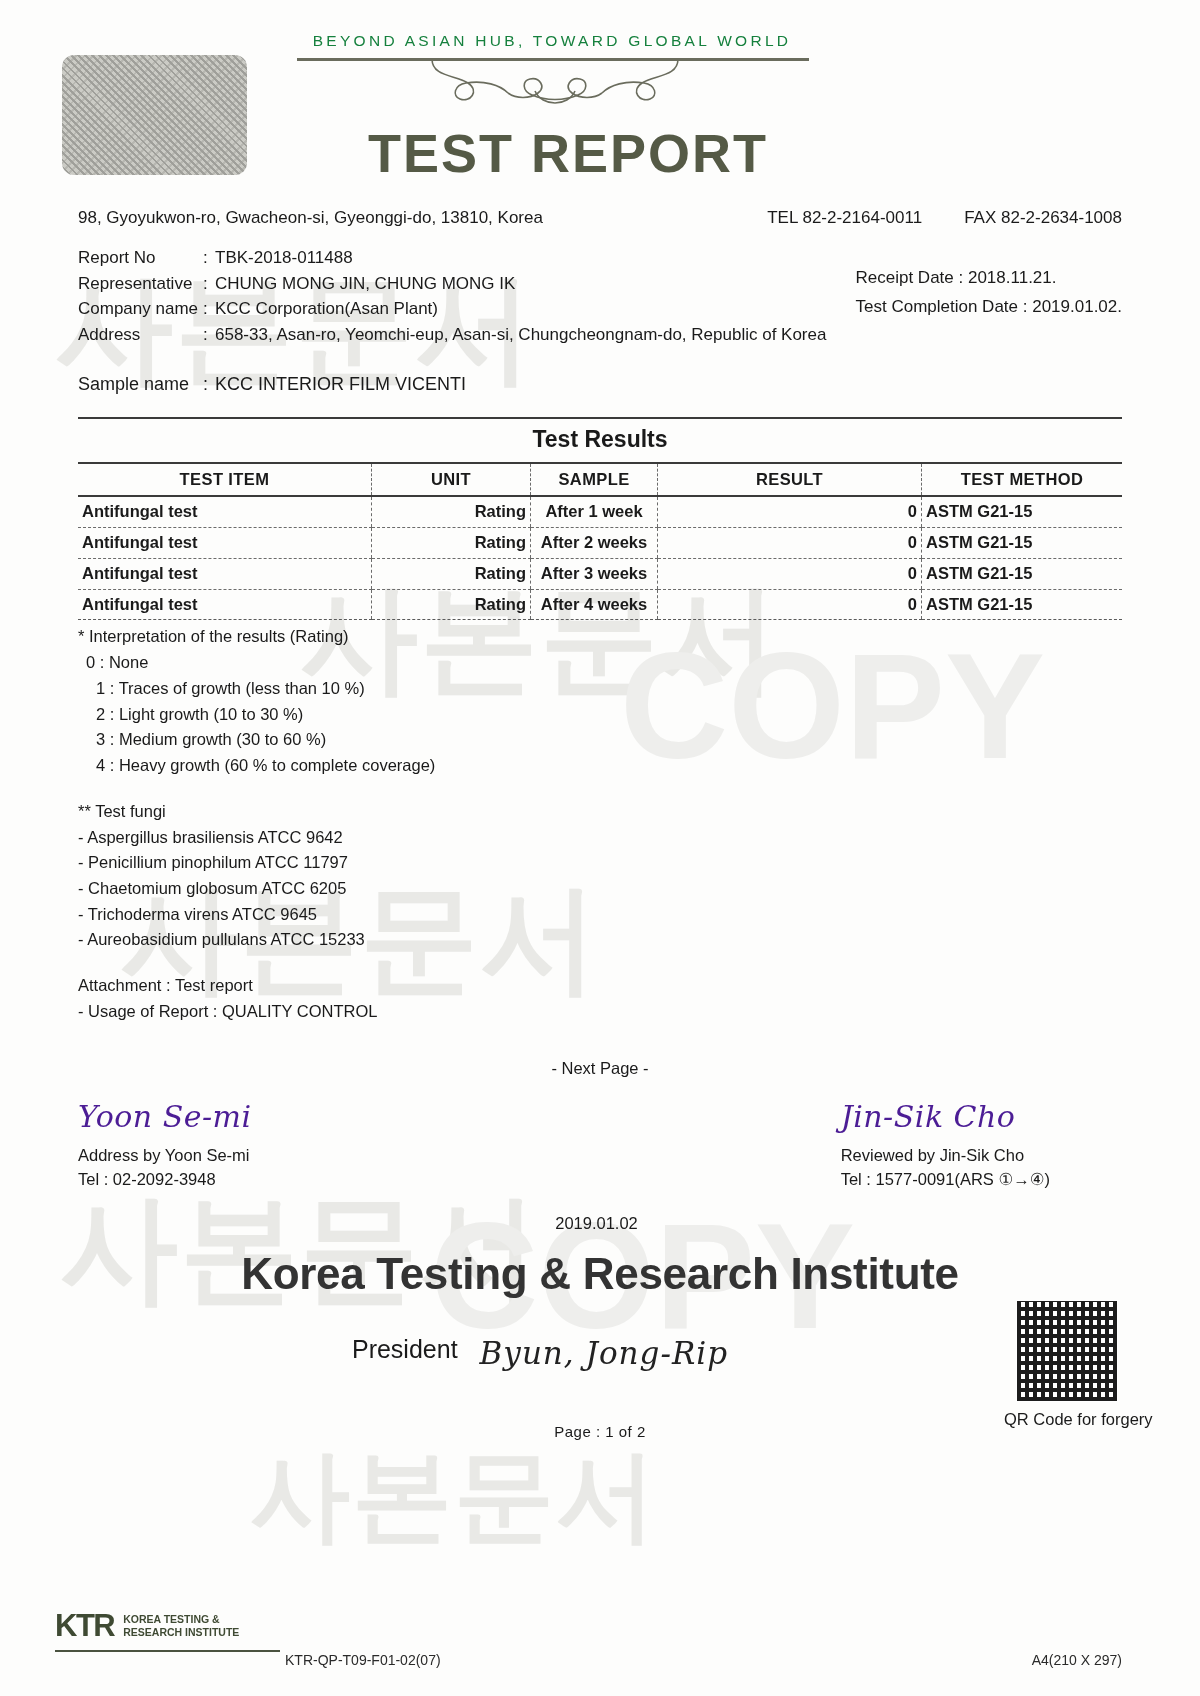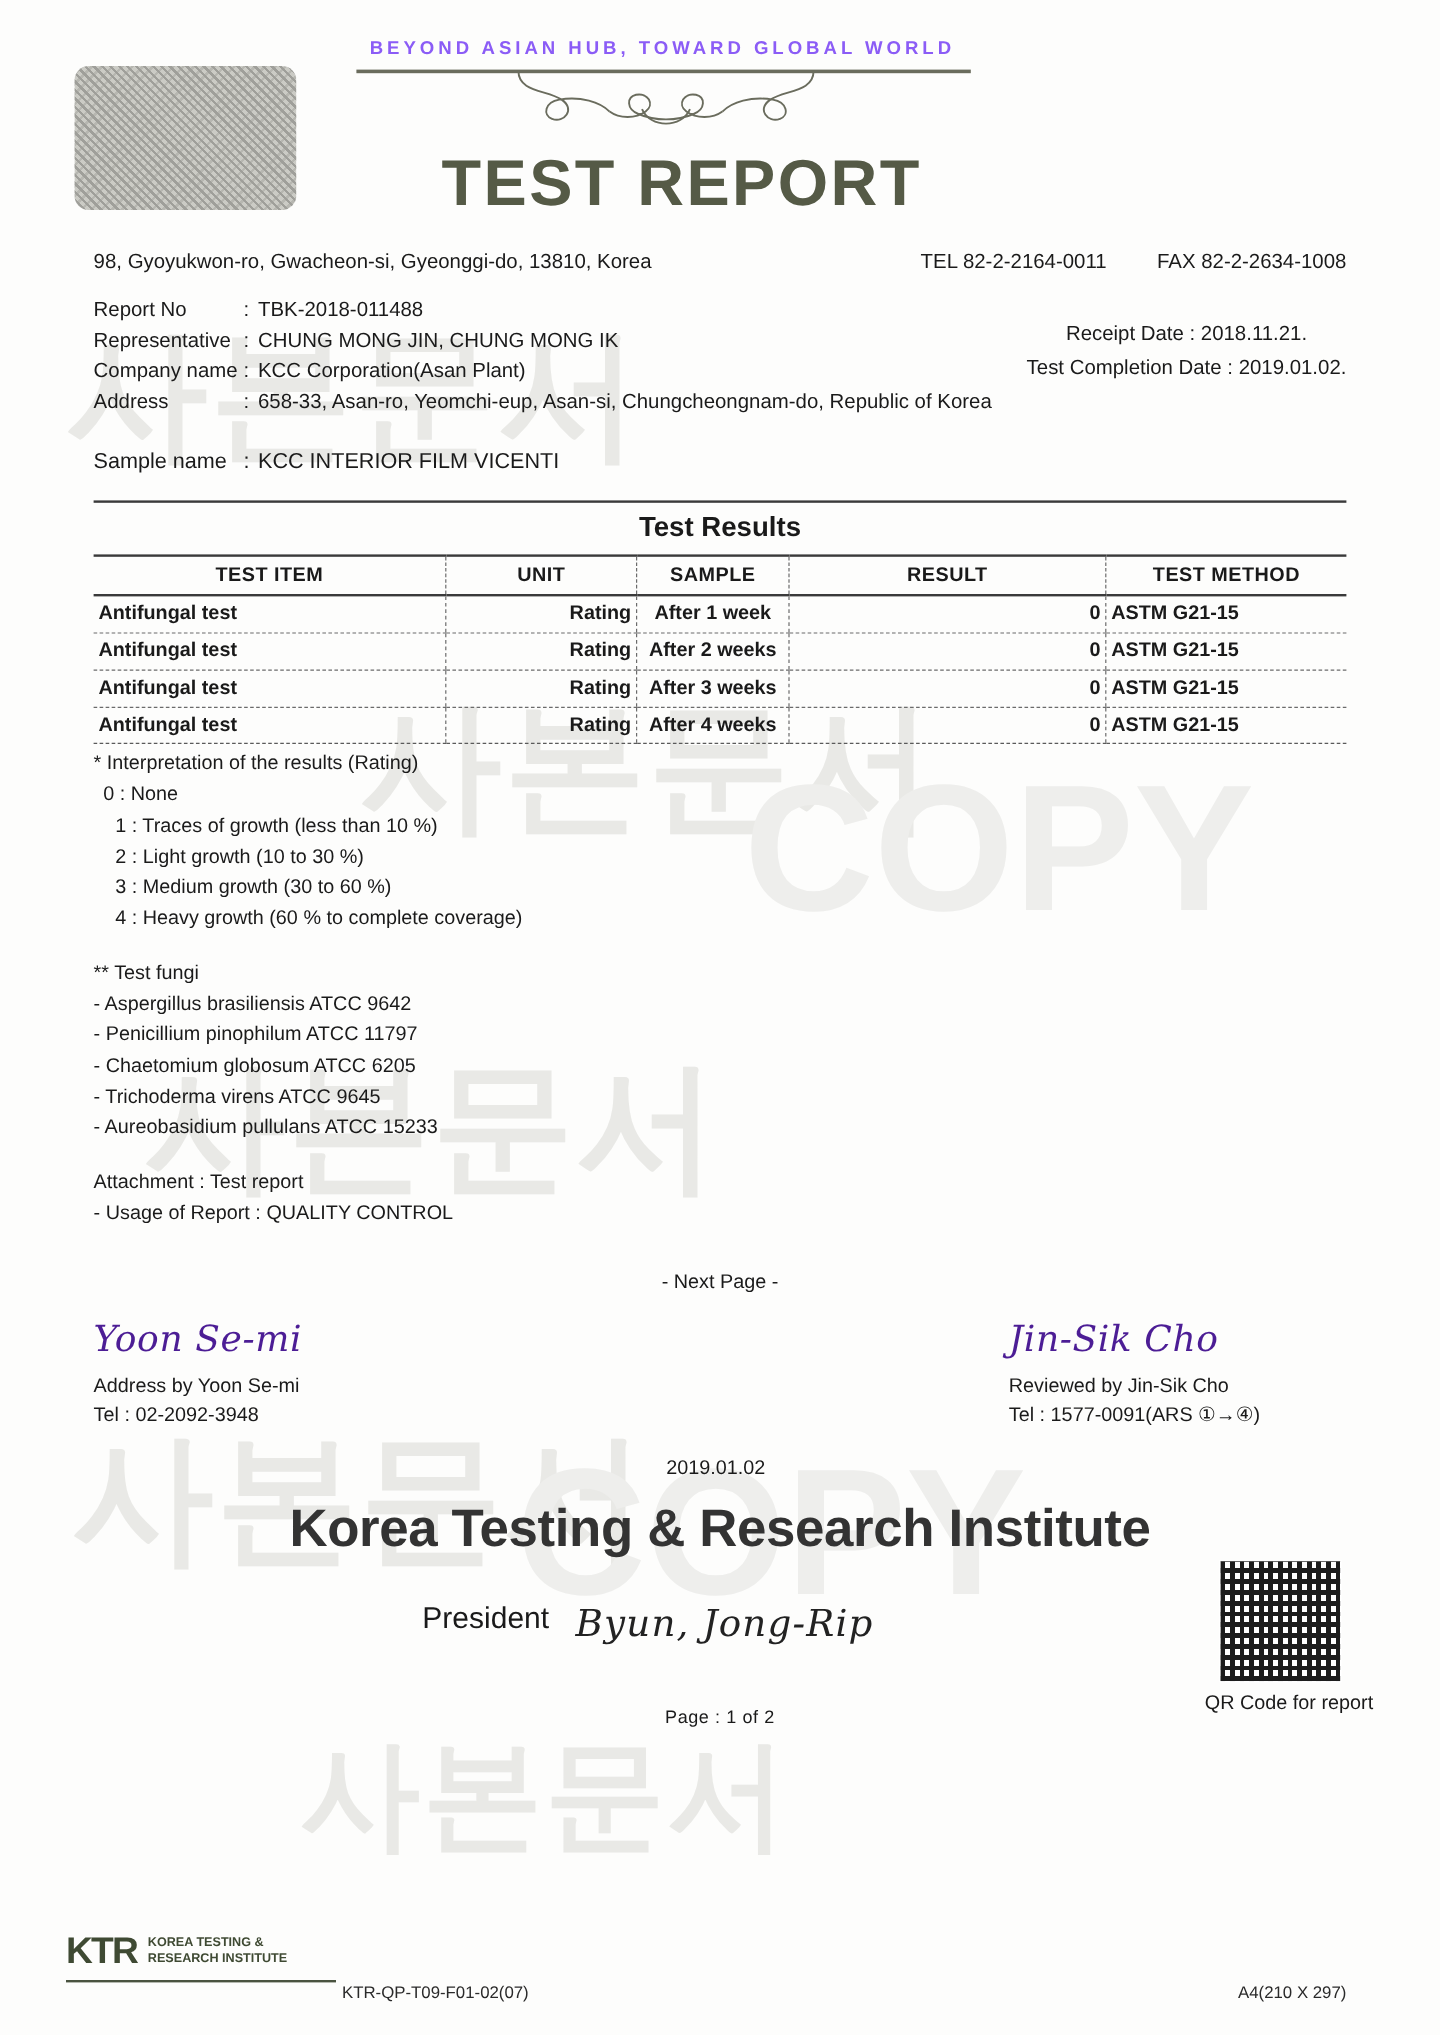--- a/index.html
+++ b/index.html
@@ -73,22 +73,22 @@
     opacity: .95;
   }
   .tagline {
     position: absolute;
     left: 292px;
     top: 32px;
     width: 520px;
     text-align: center;
     font-size: 15.5px;
     letter-spacing: 3.3px;
-    color: #8b5cf6;
-    font-weight: bold;
+    color: #15803d;
+    font-weight: normal;
     white-space: nowrap;
   }
   .tagline-rule {
     position: absolute;
     left: 297px;
     top: 58px;
     width: 512px;
     height: 3px;
     background: #6a6c5d;
   }
@@ -142,21 +142,21 @@
     white-space: nowrap;
   }
   .meta-label { width: 125px; flex: 0 0 125px; }
   .meta-sep { width: 12px; flex: 0 0 12px; }
   .meta-value { }
   .meta-right {
     text-align: left;
     padding-top: 20px;
     white-space: nowrap;
   }
-  .meta-right div { margin-bottom: 3px; text-align: center; }
+  .meta-right div { margin-bottom: 3px; }
 
   .sample-line {
     padding: 0 78px;
     margin-top: 26px;
     font-size: 18px;
     display: flex;
     white-space: nowrap;
   }
 
   
@@ -523,21 +523,21 @@
     <div class="president-row">
       <div class="president-label">President</div>
       <div class="president-sign">Byun, Jong-Rip</div>
     </div>
 
     <div class="page-no">Page :   1    of    2</div>
   </div>
 
   <div class="qr-block">
     <div class="qr-img"></div>
-    <div class="qr-caption">QR Code for report</div>
+    <div class="qr-caption">QR Code for forgery</div>
   </div>
 
   <div class="footer">
     <div class="ktr-logo">
       <div class="ktr-mark">KTR</div>
       <div class="ktr-sub">
         <div>KOREA TESTING &amp;</div>
         <div>RESEARCH INSTITUTE</div>
       </div>
     </div>

